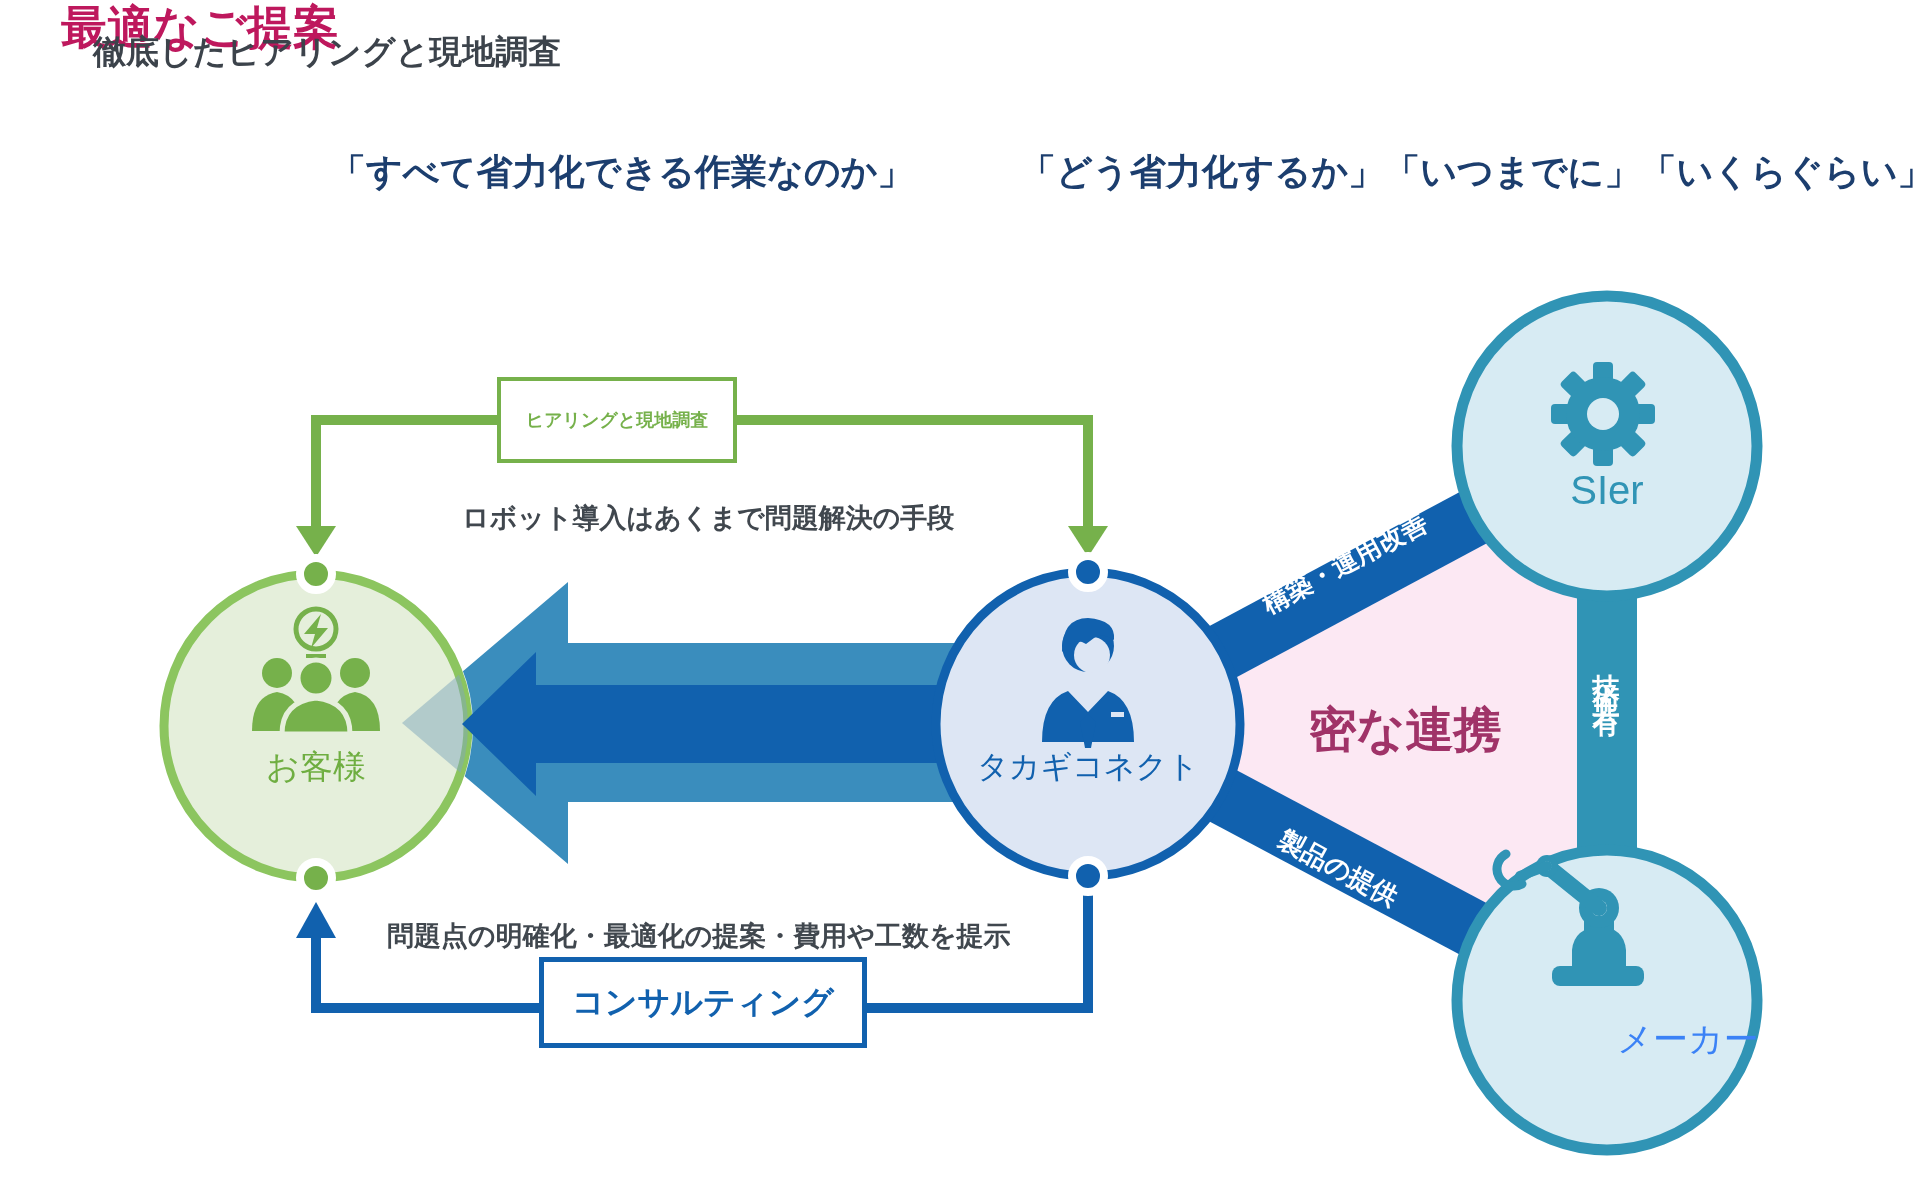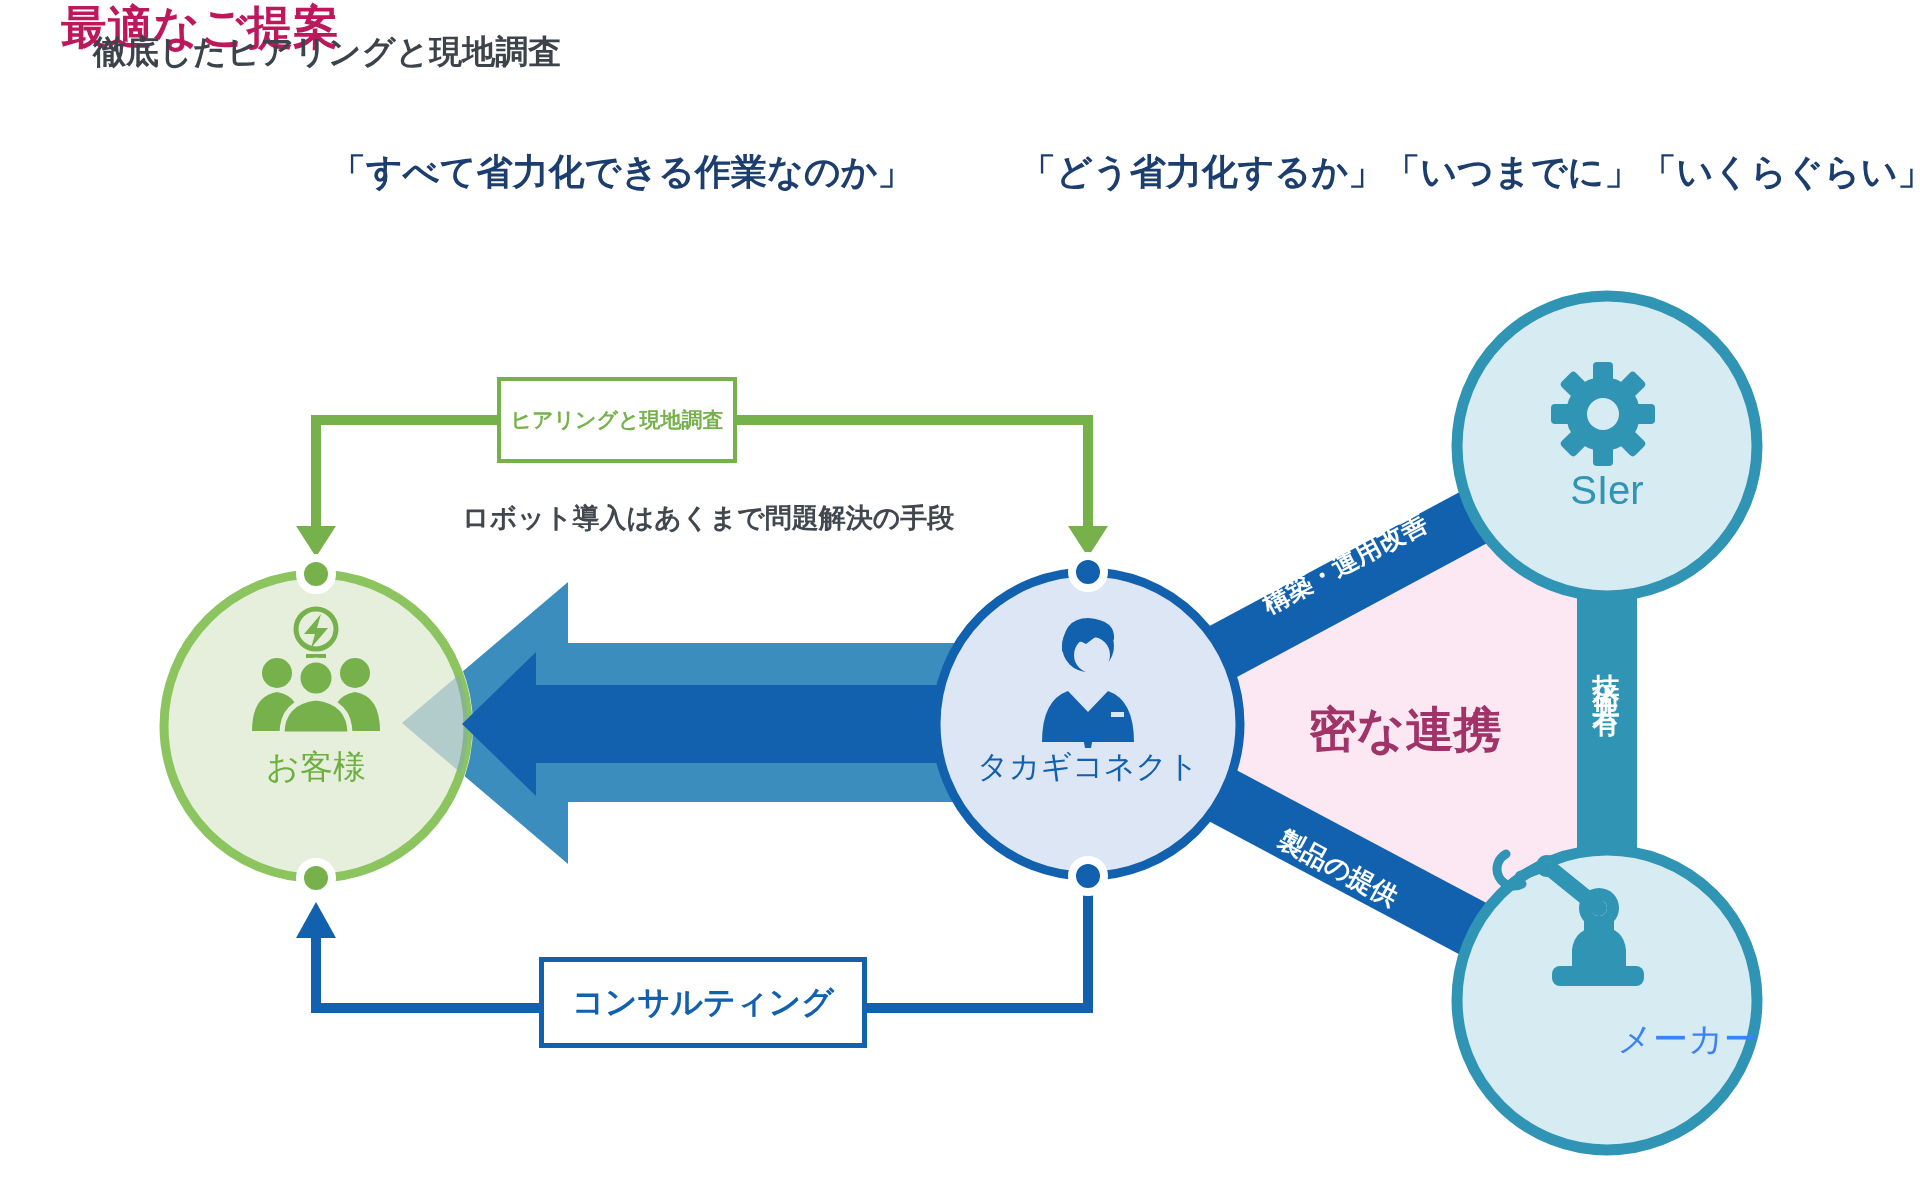--- a/index.html
+++ b/index.html
@@ -14,21 +14,21 @@
   .quote-left{left:295px;}
   .quote-right{left:985px;}
   .note{font-size:27px;font-weight:bold;color:#40474e;}
   .note-hearing{left:427px;top:500px;}
   .note-consult{left:352px;top:918px;}
   .label-box{
     position:absolute;background:#fff;display:flex;align-items:center;justify-content:center;
     font-weight:bold;box-sizing:border-box;
   }
   .hearing-box{left:497px;top:377px;width:240px;height:86px;border:4px solid #76b14b;
-    color:#76b14b;font-size:21px;}
+    color:#76b14b;font-size:18px;}
   .consult-box{left:539px;top:957px;width:328px;height:91px;border:5px solid #1161ae;
     color:#1161ae;font-size:32px;}
   .arrow-label{left:560px;top:697px;width:400px;text-align:center;font-size:46px;
     line-height:54px;font-weight:bold;color:#be185d;}
   .node-label{position:absolute;text-align:center;font-weight:normal;}
   .customer-label{left:216px;top:745px;width:200px;font-size:33px;color:#6fae41;}
   .takagi-label{left:958px;top:746px;width:260px;font-size:31px;color:#1161ae;}
   .sier-label{left:1507px;top:468px;width:200px;font-size:40px;color:#3094b5;}
   .maker-label{left:1568px;top:1016px;width:240px;font-size:35px;color:#3b82f6;}
   .collab-label{left:1245px;top:698px;width:320px;text-align:center;font-size:48px;
@@ -152,20 +152,21 @@
   <div class="label-box hearing-box">
     <span>ヒアリングと現地調査</span>
   </div>
   <div class="txt note note-hearing">ロボット導入はあくまで問題解決の手段</div>
 
   <div class="arrow-label">最適なご提案</div>
 
   <div class="label-box consult-box">
     <span>コンサルティング</span>
   </div>
+  <div class="txt note note-consult">問題点の明確化・最適化の提案・費用や工数を提示</div>
 
   <div class="node-label customer-label">お客様</div>
   <div class="node-label takagi-label">タカギコネクト</div>
   <div class="node-label sier-label">SIer</div>
   <div class="node-label maker-label">メーカー</div>
 
   <div class="collab-label">密な連携</div>
   <div class="band-label band-build">構築・運用改善</div>
   <div class="band-tech">技術共有</div>
   <div class="band-label band-product">製品の提供</div>

